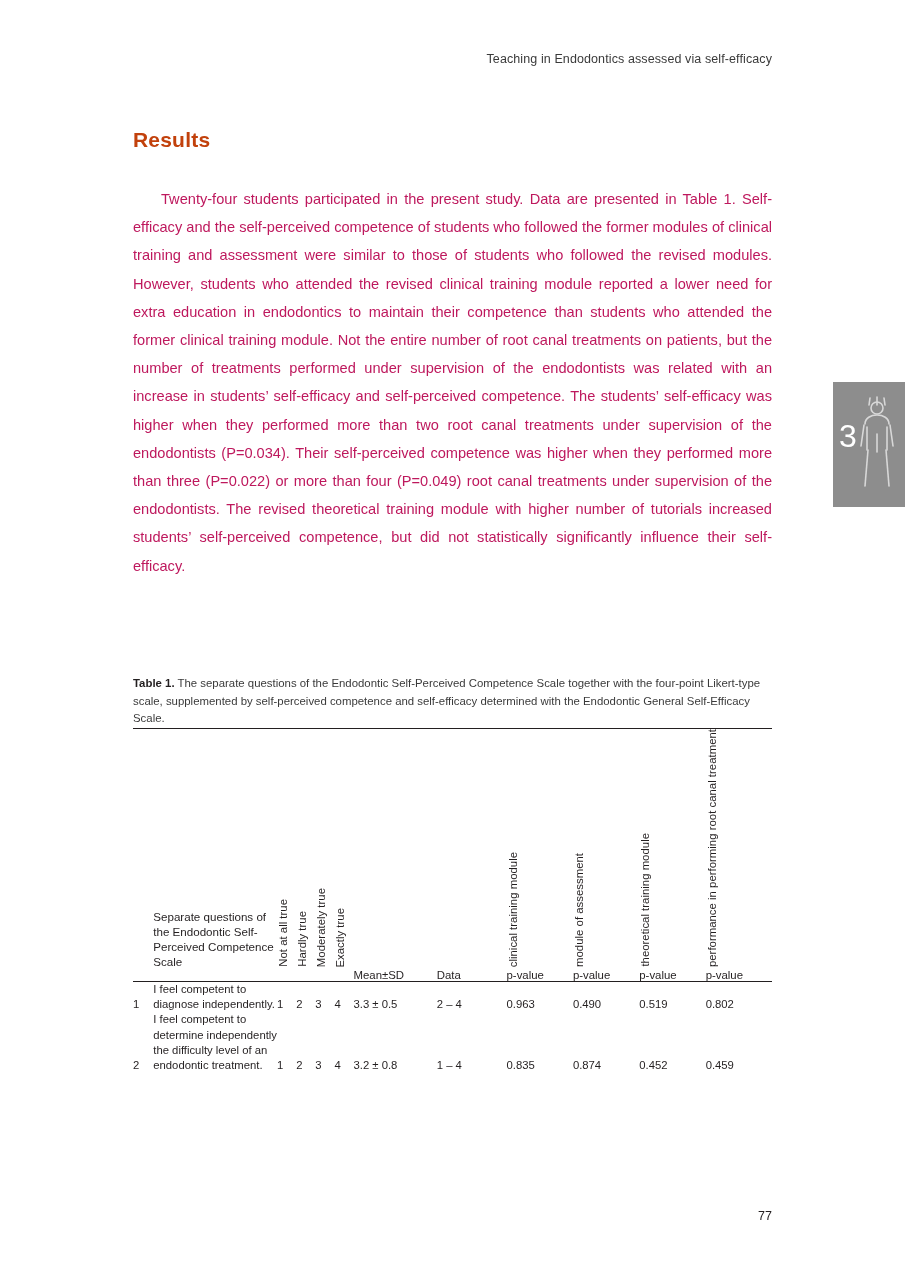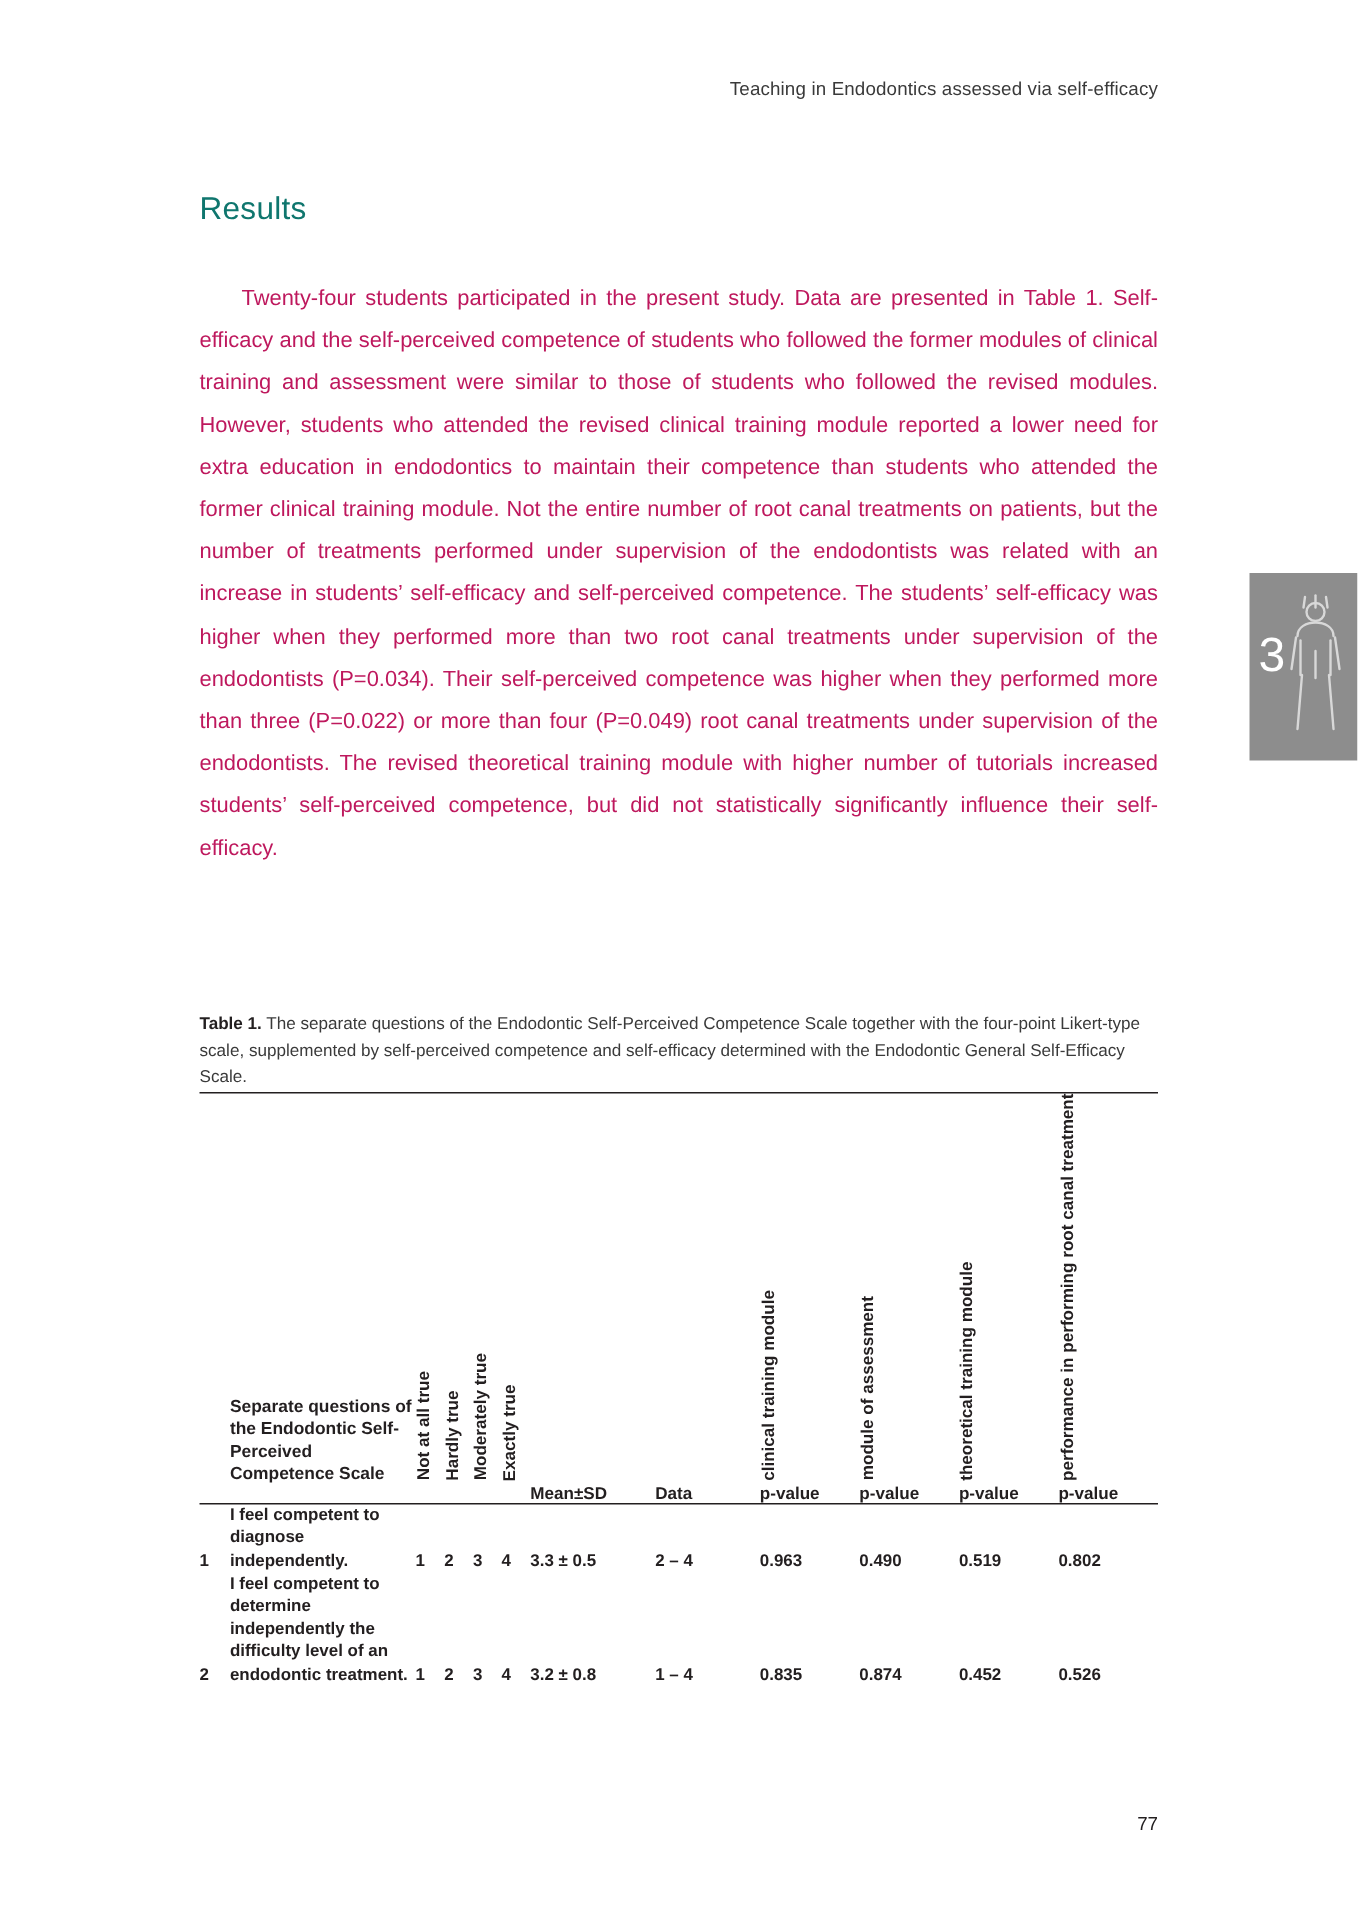--- a/index.html
+++ b/index.html
@@ -31,22 +31,22 @@
     letter-spacing: 0.1px;
     text-align: right;
   }
 
   
   .section-title {
     position: absolute;
     top: 128px;
     left: 133px;
     font-size: 21px;
-    font-weight: normal;
-    color: #0f766e;
+    font-weight: bold;
+    color: #c2410c;
     letter-spacing: 0.2px;
   }
 
   
   .body-text {
     position: absolute;
     top: 185px;
     left: 133px;
     width: 639px;
     font-size: 14.6px;
@@ -117,21 +117,21 @@
   }
 
   table.tbl {
     border-collapse: collapse;
     width: 639px;
     table-layout: fixed;
   }
   table.tbl td, table.tbl th {
     padding: 0;
     vertical-align: bottom;
-    font-weight: bold;
+    font-weight: normal;
     text-align: left;
   }
 
   .col-num { width: 18px; }
   .col-q   { width: 110px; }
   .col-l   { width: 17px; }
   .col-mean{ width: 74px; }
   .col-range{ width: 62px; }
   .col-p   { width: 59px; }
 
@@ -299,21 +299,21 @@
           <td class="row-cell pad-bottom-row">I feel competent to determine independently the difficulty level of an endodontic treatment.</td>
           <td class="row-cell likert pad-bottom-row">1</td>
           <td class="row-cell likert pad-bottom-row">2</td>
           <td class="row-cell likert pad-bottom-row">3</td>
           <td class="row-cell likert pad-bottom-row">4</td>
           <td class="row-cell pad-bottom-row">3.2 ± 0.8</td>
           <td class="row-cell pad-bottom-row">1 – 4</td>
           <td class="row-cell pad-bottom-row">0.835</td>
           <td class="row-cell pad-bottom-row">0.874</td>
           <td class="row-cell pad-bottom-row">0.452</td>
-          <td class="row-cell pad-bottom-row">0.526</td>
+          <td class="row-cell pad-bottom-row">0.459</td>
         </tr>
       </tbody>
     </table>
   </div>
 
   <div class="folio">77</div>
 
 </div>
 
 </body></html>

